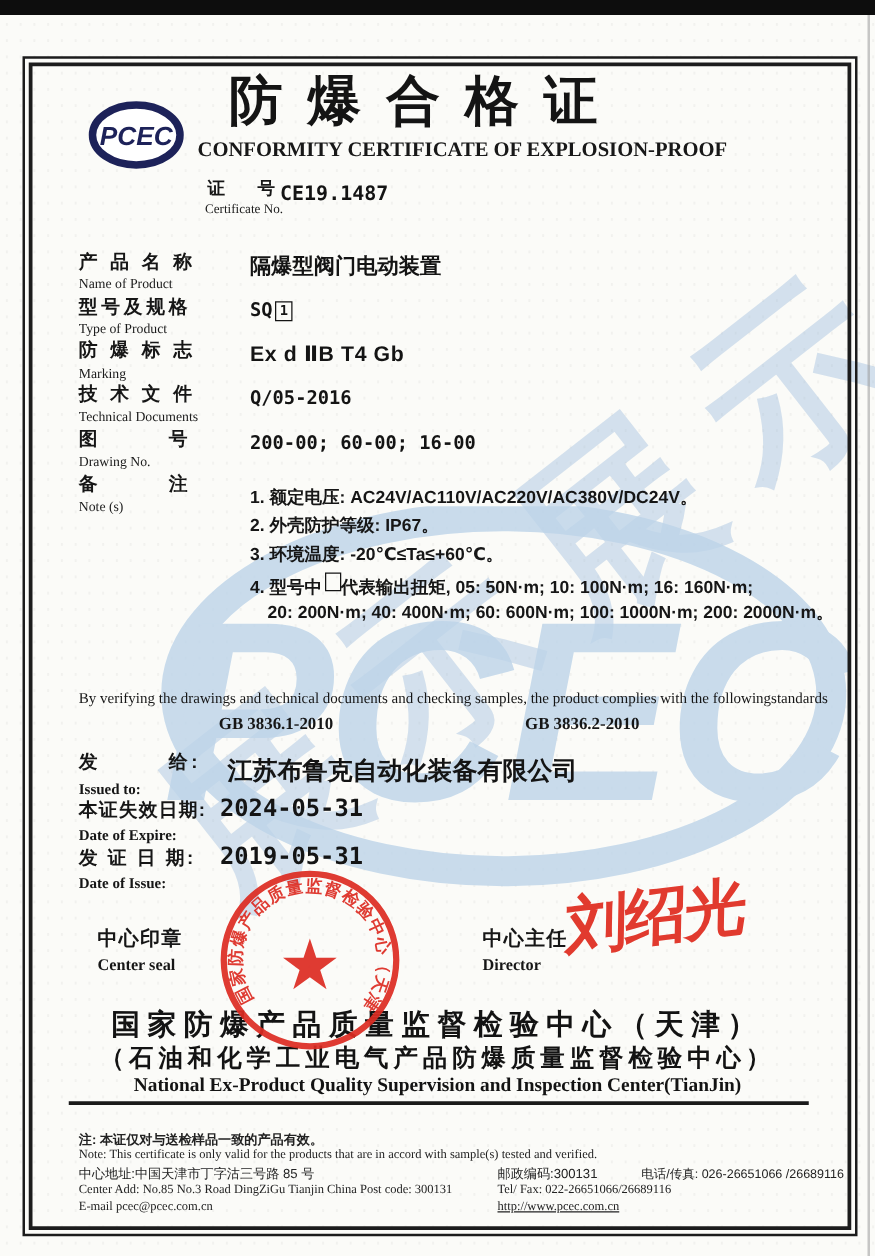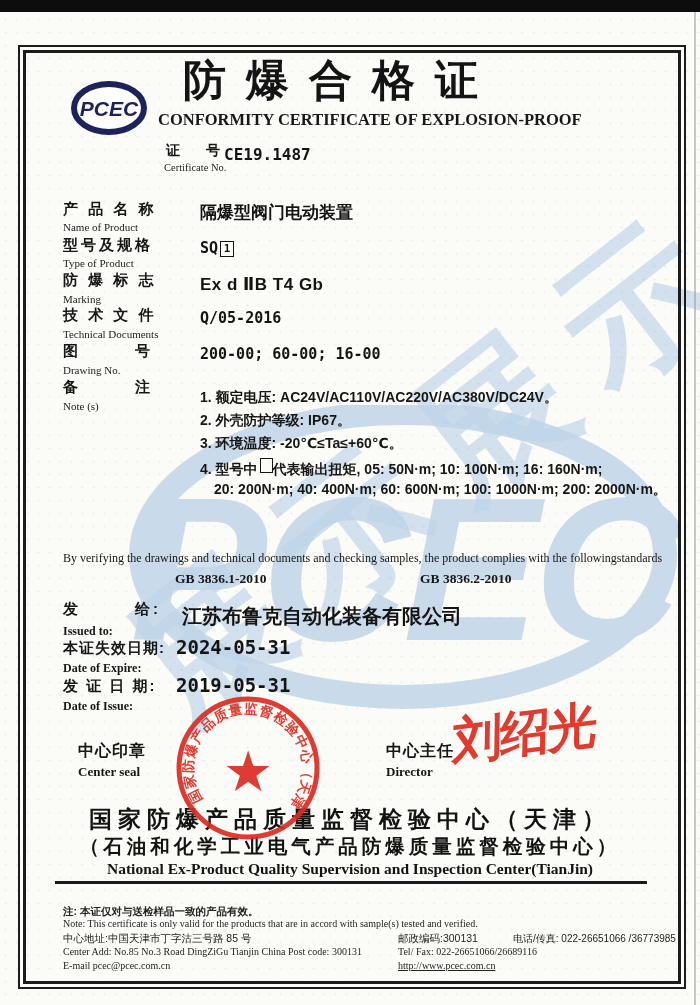--- a/index.html
+++ b/index.html
@@ -129,17 +129,17 @@
   <div class="abs z2 org2">（石油和化学工业电气产品防爆质量监督检验中心）</div>
   <div class="abs z2 org3">National Ex-Product Quality Supervision and Inspection Center(TianJin)</div>
   <div class="abs z2 rule"></div>
 
   <div class="abs z2 ft-cn" style="left:63px;top:905px">注: 本证仅对与送检样品一致的产品有效。</div>
   <div class="abs z2 ft-en" style="left:63px;top:918px">Note: This certificate is only valid for the products that are in accord with sample(s) tested and verified.</div>
   <div class="abs z2 ft-cn" style="left:63px;top:932px;font-weight:normal">中心地址:中国天津市丁字沽三号路 85 号</div>
   <div class="abs z2 ft-en" style="left:63px;top:946px">Center Add: No.85 No.3 Road DingZiGu Tianjin China Post code: 300131</div>
   <div class="abs z2 ft-en" style="left:63px;top:960px">E-mail pcec@pcec.com.cn</div>
   <div class="abs z2 ft-cn" style="left:398px;top:932px;font-weight:normal">邮政编码:300131</div>
-  <div class="abs z2 ft-cn" style="left:513px;top:932px;font-weight:normal;font-size:10px">电话/传真: 022-26651066 /36773985</div>
+  <div class="abs z2 ft-cn" style="left:513px;top:932px;font-weight:normal;font-size:10px">电话/传真: 026-26651066 /26689116</div>
   <div class="abs z2 ft-en" style="left:398px;top:946px">Tel/ Fax: 022-26651066/26689116</div>
   <div class="abs z2 ft-en" style="left:398px;top:960px;text-decoration:underline">http://www.pcec.com.cn</div>
 
 </div>
 
 </body></html>

